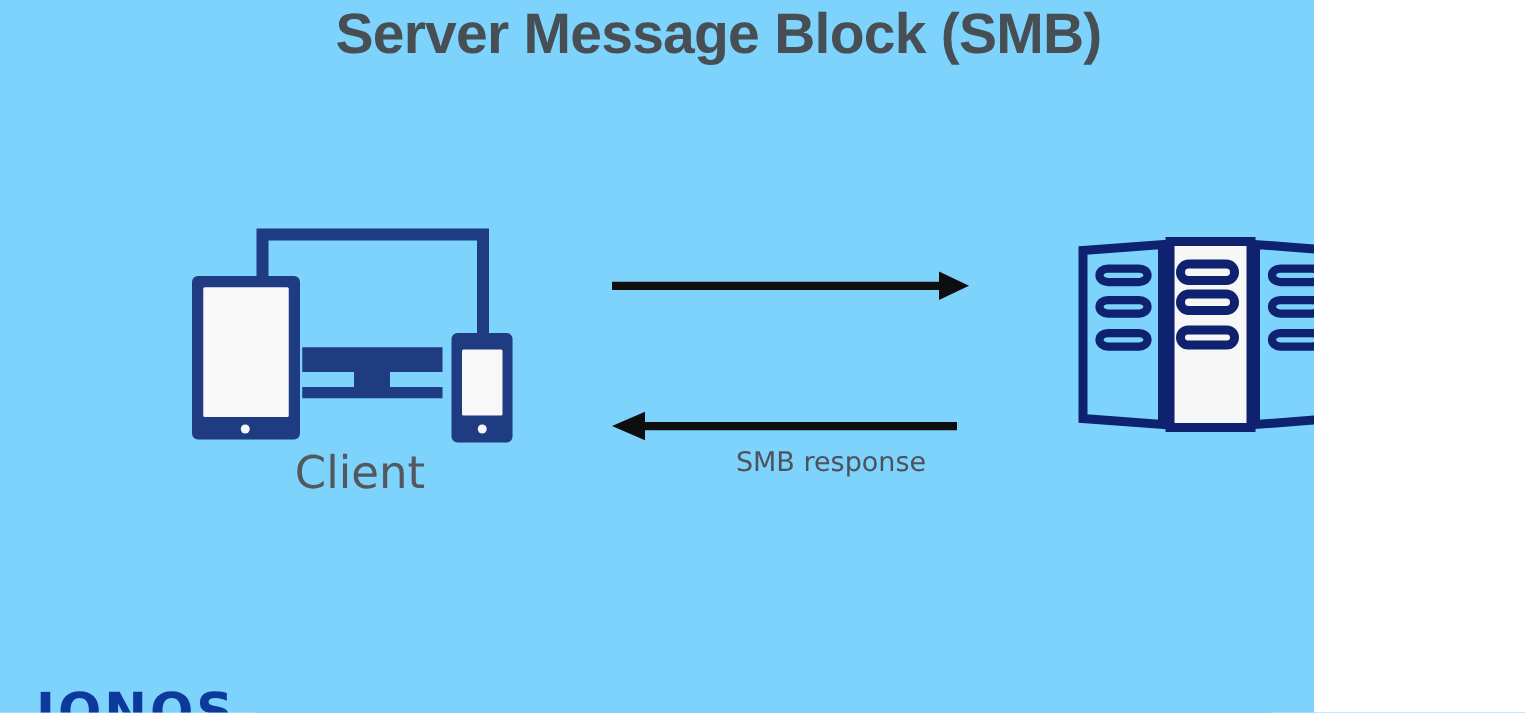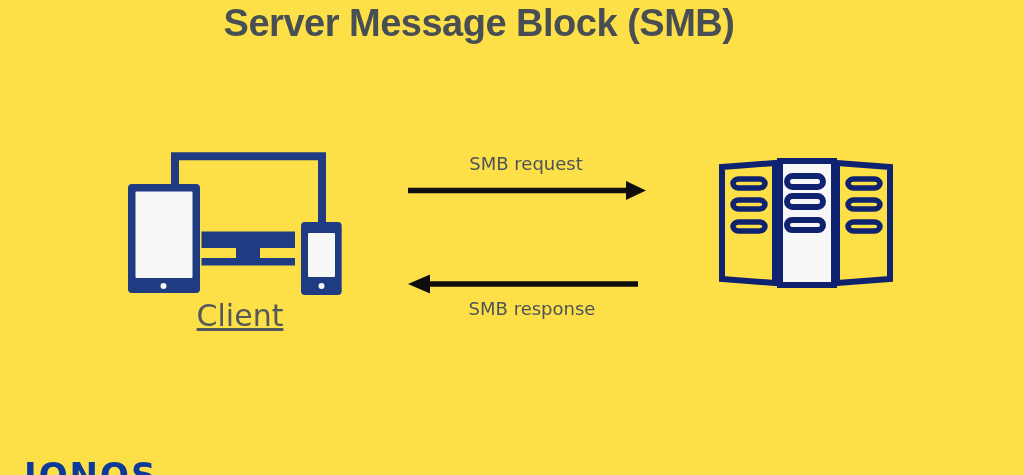--- a/index.html
+++ b/index.html
@@ -1,19 +1,19 @@
 <!DOCTYPE html>
 <html><head>
 <meta charset="utf-8">
 <style>
   html,body{margin:0;padding:0;}
   .page{
     position:relative;
-    width:1024px;height:475px;
-    background:#fde047;
+    width:876px;height:475px;
+    background:#7dd3fc;
     overflow:hidden;
     font-family:"DejaVu Sans", sans-serif;
   }
   .title{
     position:absolute;
     left:479px;top:2px;
     transform:translateX(-50%);
     white-space:nowrap;
     font-family:"Liberation Sans", sans-serif;
     font-size:38px;
@@ -63,34 +63,33 @@
 
       <rect x="3" y="36" width="72" height="109" rx="4" fill="#1f3b82"></rect>
       <rect x="10.5" y="43.5" width="57" height="86.5" rx="1" fill="#f8f8f8"></rect>
       <circle cx="38.5" cy="138" r="3" fill="#f8f8f8"></circle>
 
       <rect x="176" y="74" width="40.7" height="73" rx="4" fill="#1f3b82"></rect>
       <rect x="183" y="85" width="27" height="44" rx="1" fill="#f8f8f8"></rect>
       <circle cx="196.5" cy="138" r="3" fill="#f8f8f8"></circle>
     </svg>
   </div>
-  <div class="node-label" style="left:240px;top:298px;text-decoration:underline;">Client</div>
+  <div class="node-label" style="left:240px;top:298px;">Client</div>
 
   <svg class="icon-block" style="left:400px;top:150px;" width="260" height="180" viewBox="0 0 260 180">
     <g>
       <line x1="8" y1="40.5" x2="228" y2="40.5" stroke="#0e0e0e" stroke-width="5.5"></line>
       <polygon points="226,31 246,40.5 226,50" fill="#0e0e0e"></polygon>
     </g>
     <g>
       <line x1="24" y1="134" x2="238" y2="134" stroke="#0e0e0e" stroke-width="5.5"></line>
       <polygon points="30,124.5 8,134 30,143.5" fill="#0e0e0e"></polygon>
     </g>
   </svg>
-  <div class="arrow-label" style="left:526px;top:153px;">SMB request</div>
-  <div class="arrow-label" style="left:532px;top:298px;text-align:center;">SMB response</div>
+  <div class="arrow-label" style="left:554px;top:298px;text-align:center;">SMB response</div>
 
   <div class="icon-block" style="left:717px;top:155px;">
     <svg width="178" height="136" viewBox="0 0 178 136">
 
       <path d="M 5 12 L 58 8 L 58 128 L 5 124 Z" fill="none" stroke="#0f2270" stroke-width="6"></path>
       <rect x="16" y="24" width="32" height="9" rx="5.5" fill="none" stroke="#0f2270" stroke-width="5.5"></rect>
       <rect x="16" y="45" width="32" height="9" rx="5.5" fill="none" stroke="#0f2270" stroke-width="5.5"></rect>
       <rect x="16" y="67" width="32" height="9" rx="5.5" fill="none" stroke="#0f2270" stroke-width="5.5"></rect>
 
       <rect x="63" y="6" width="54" height="124" fill="#f7f7f7" stroke="#0f2270" stroke-width="6"></rect>

